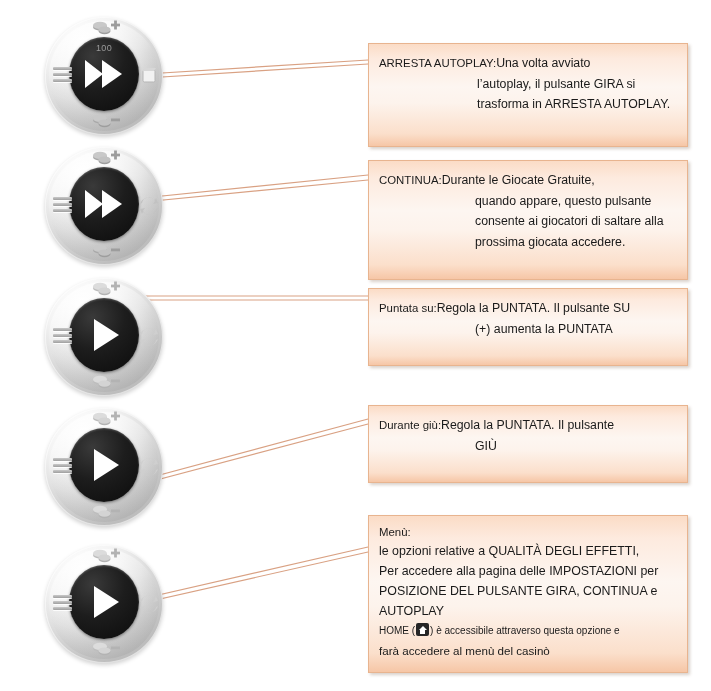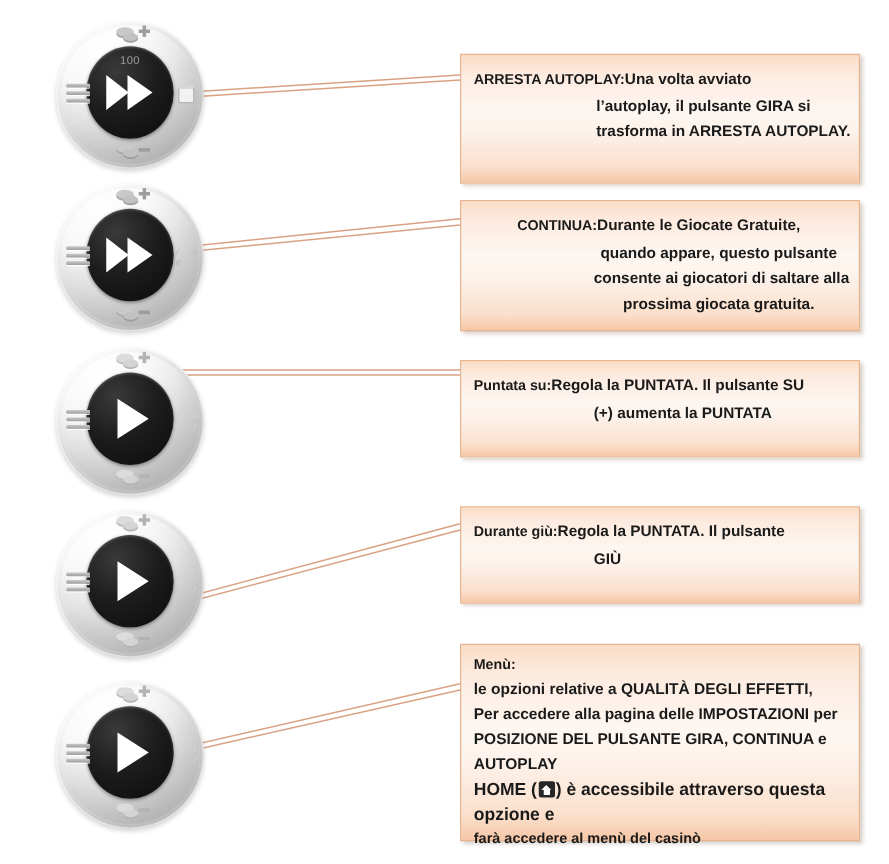--- a/index.html
+++ b/index.html
@@ -57,21 +57,21 @@
   
   .callout{
     position:absolute;
     border:1px solid #e8b48f;
     background:linear-gradient(180deg,
        #fbdcc6 0%, #fdeade 14%, #fdf6f1 42%, #fdf3ec 58%, #fbdfcb 88%, #f6c6a6 100%);
     box-shadow:2px 2px 3px rgba(120,90,70,.28);
     box-sizing:border-box;
     color:#1a1a1a;
   }
-  .callout .body{padding:9px 12px 8px 10px;font-weight:bold;}
+  .callout .body{padding:9px 12px 8px 10px;}
   .ln{display:block;font-size:12.3px;line-height:20.5px;white-space:pre;}
   .lbl{font-size:11.4px;}
   .hang{padding-left:98px;}
   .hang2{padding-left:96px;}
   .big .ln{font-size:12.4px;line-height:20px;white-space:normal;}
   .home-glyph{
     display:inline-block;width:13px;height:13px;vertical-align:-2px;
     border-radius:2px;background:#262626;position:relative;margin:0 1px;
   }
   .home-glyph:before{
@@ -315,26 +315,26 @@
   </div>
 
   <div class="callout" style="left:368px;top:43px;width:320px;height:104px;">
     <div class="body">
       <span class="ln"><span class="lbl">ARRESTA AUTOPLAY:</span><span>Una volta avviato</span></span>
       <span class="ln hang">l’autoplay, il pulsante GIRA si</span>
       <span class="ln hang">trasforma in ARRESTA AUTOPLAY.</span>
     </div>
   </div>
 
-  <div class="callout" style="left:368px;top:160px;width:320px;height:105px;text-align:center;">
+  <div class="callout" style="left:368px;top:160px;width:320px;height:120px;">
     <div class="body">
       <span class="ln"><span class="lbl">CONTINUA:</span><span>Durante le Giocate Gratuite,</span></span>
       <span class="ln hang2">quando appare, questo pulsante</span>
       <span class="ln hang2">consente ai giocatori di saltare alla</span>
-      <span class="ln hang2">prossima giocata gratuita.</span>
+      <span class="ln hang2">prossima giocata accedere.</span>
     </div>
   </div>
 
   <div class="callout" style="left:368px;top:288px;width:320px;height:78px;">
     <div class="body">
       <span class="ln"><span class="lbl">Puntata su:</span><span>Regola la PUNTATA. Il pulsante SU</span></span>
       <span class="ln hang2">(+) aumenta la PUNTATA</span>
     </div>
   </div>
 
@@ -345,18 +345,18 @@
     </div>
   </div>
 
   <div class="callout big" style="left:368px;top:515px;width:320px;height:158px;">
     <div class="body" style="padding:7px 10px 6px 10px;">
       <span class="ln" style="font-size:11.4px;line-height:18px;">Menù:</span>
       <span class="ln">le opzioni relative a QUALITÀ DEGLI EFFETTI,</span>
       <span class="ln">Per accedere alla pagina delle IMPOSTAZIONI per</span>
       <span class="ln">POSIZIONE DEL PULSANTE GIRA, CONTINUA e</span>
       <span class="ln">AUTOPLAY</span>
-      <span class="ln" style="font-size:14px;"><span>HOME (</span><span class="home-glyph"></span><span>) è accessibile attraverso questa opzione e</span></span>
+      <span class="ln" style="font-size:10px;"><span>HOME (</span><span class="home-glyph"></span><span>) è accessibile attraverso questa opzione e</span></span>
       <span class="ln" style="font-size:11.6px;">farà accedere al menù del casinò</span>
     </div>
   </div>
 
 </div>
 
 </body></html>

